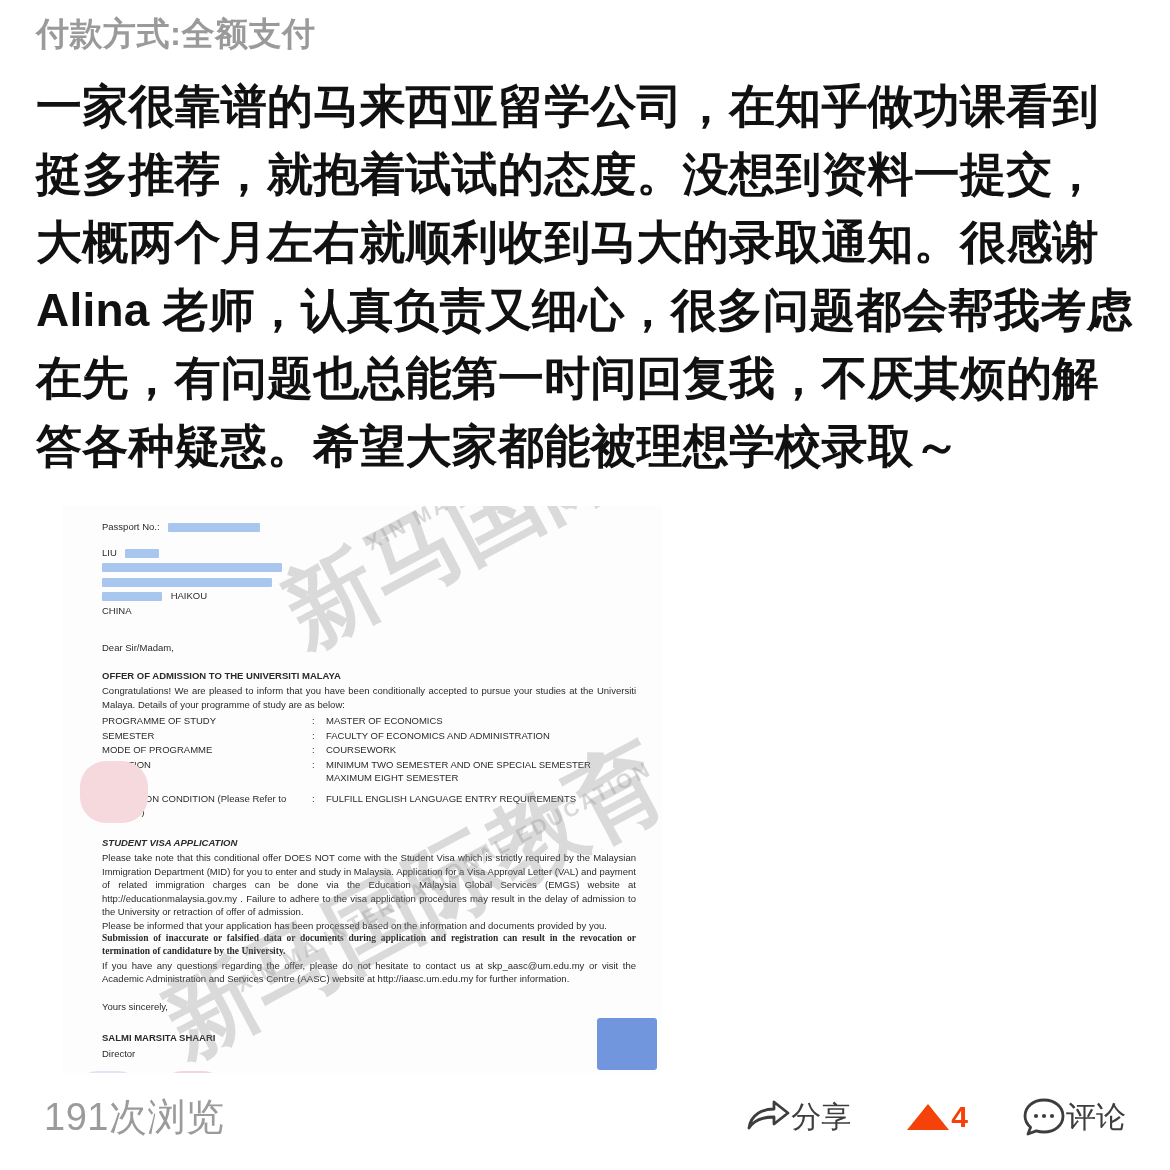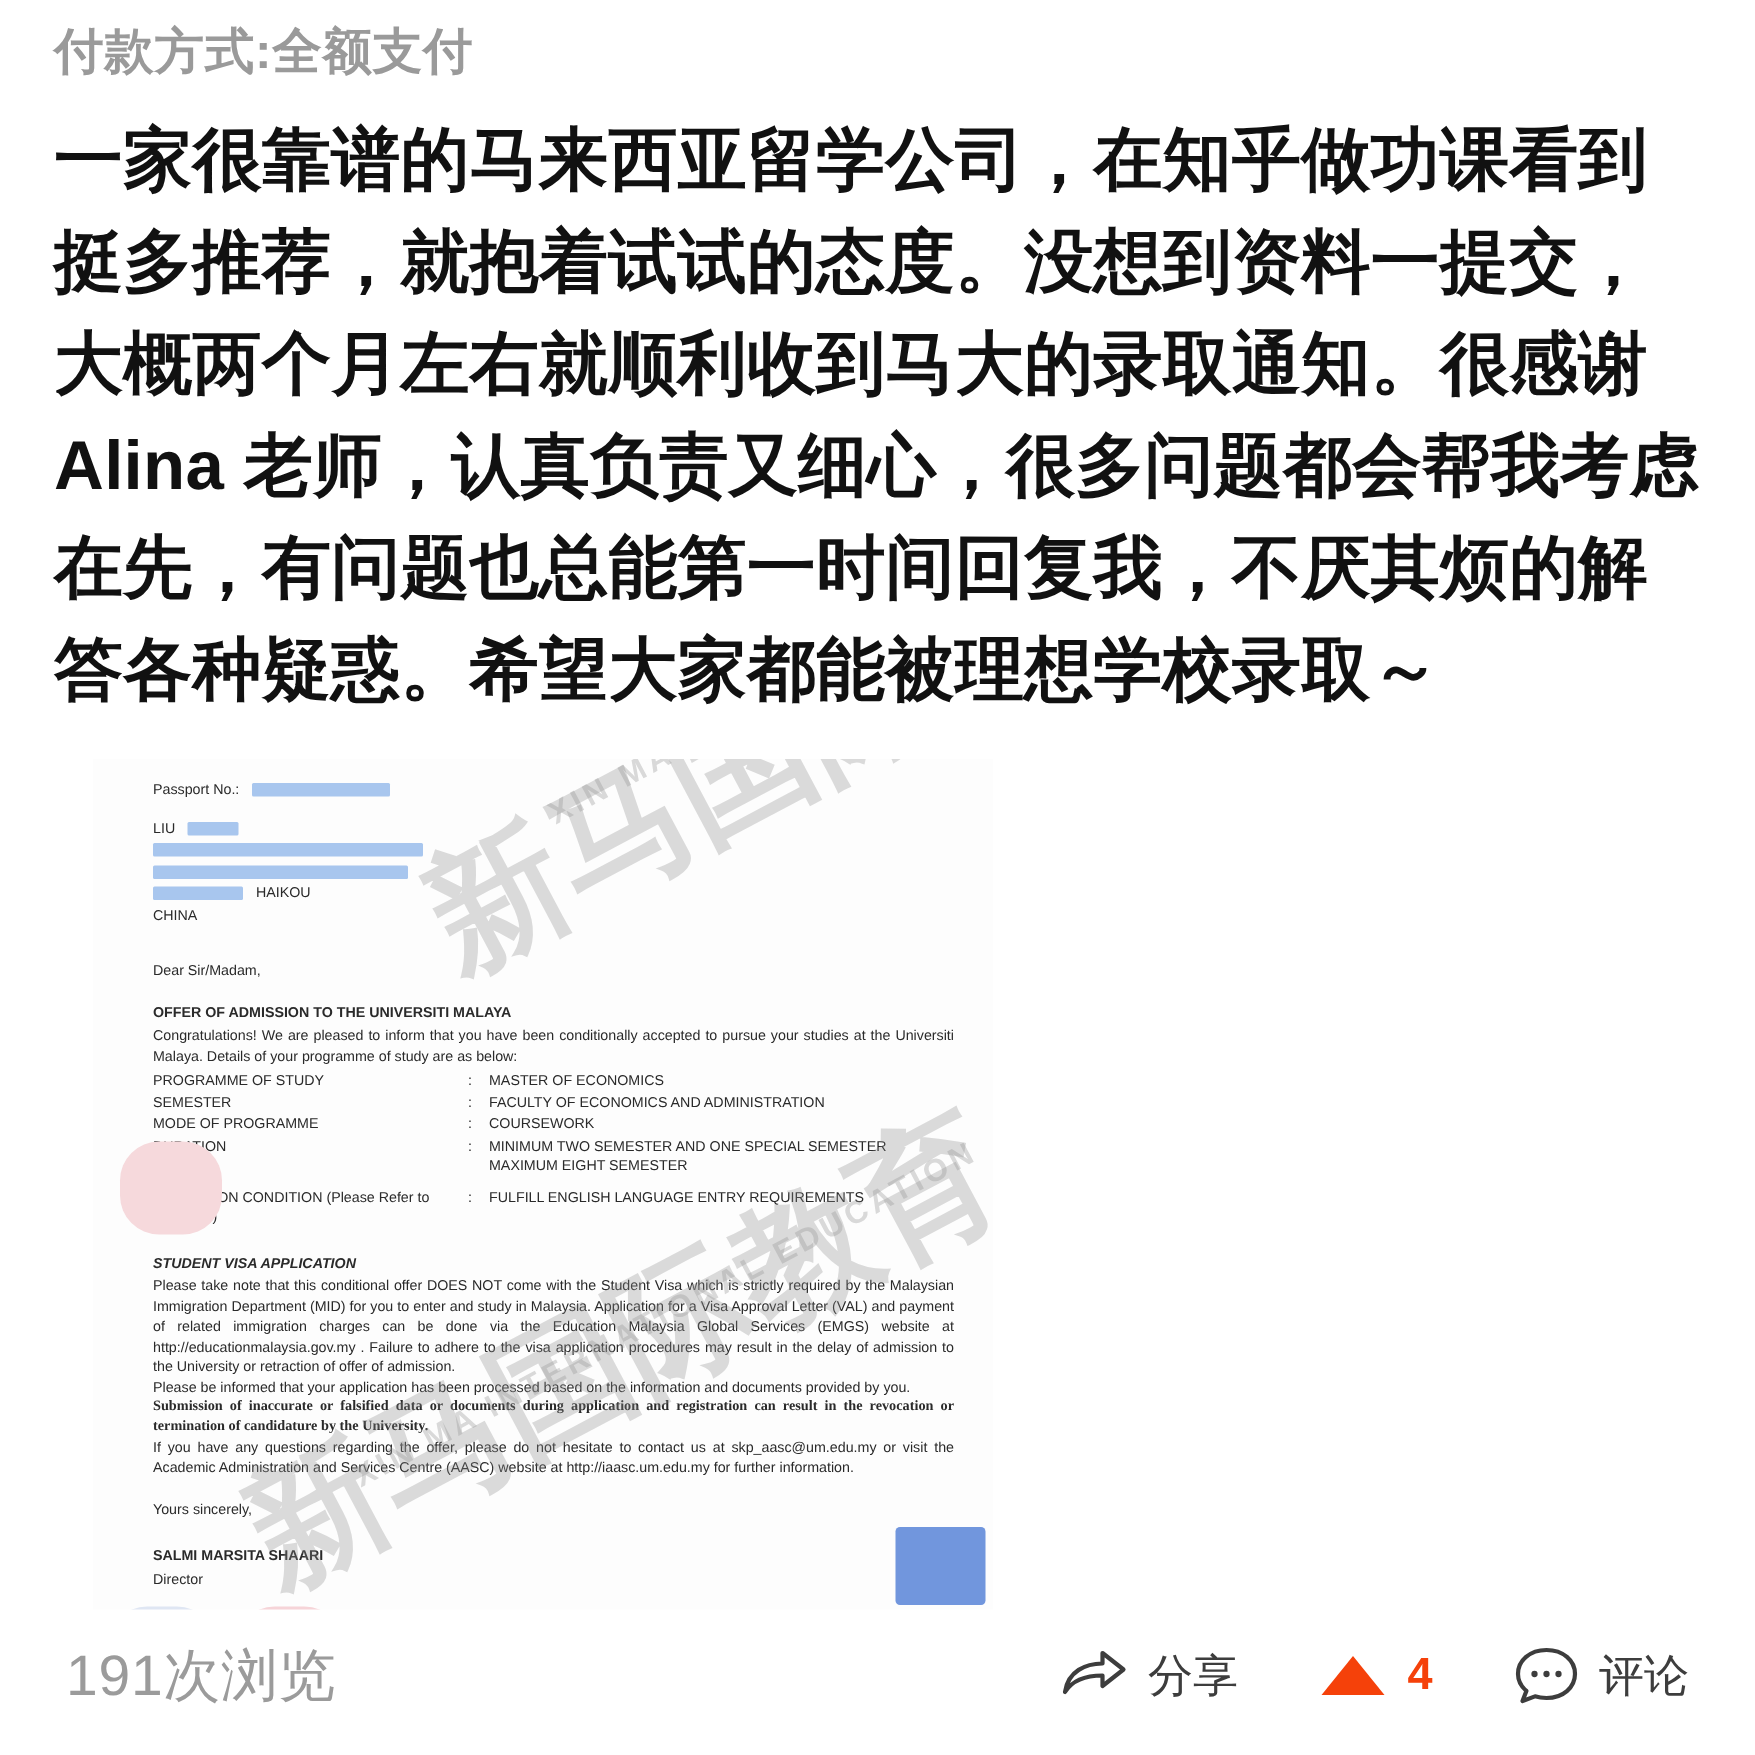--- a/index.html
+++ b/index.html
@@ -145,21 +145,21 @@
     letter-spacing: 0.5px;
   }
   .actions {
     display: flex;
     align-items: center;
     gap: 54px;
   }
   .action {
     display: flex;
     align-items: center;
-    gap: 13px;
+    gap: 0;
     cursor: pointer;
   }
   .action .lbl {
     font-size: 30px;
     color: #3d3d3d;
     font-weight: 500;
   }
   .upvote-count {
     font-size: 30px;
     color: #f5410a;

